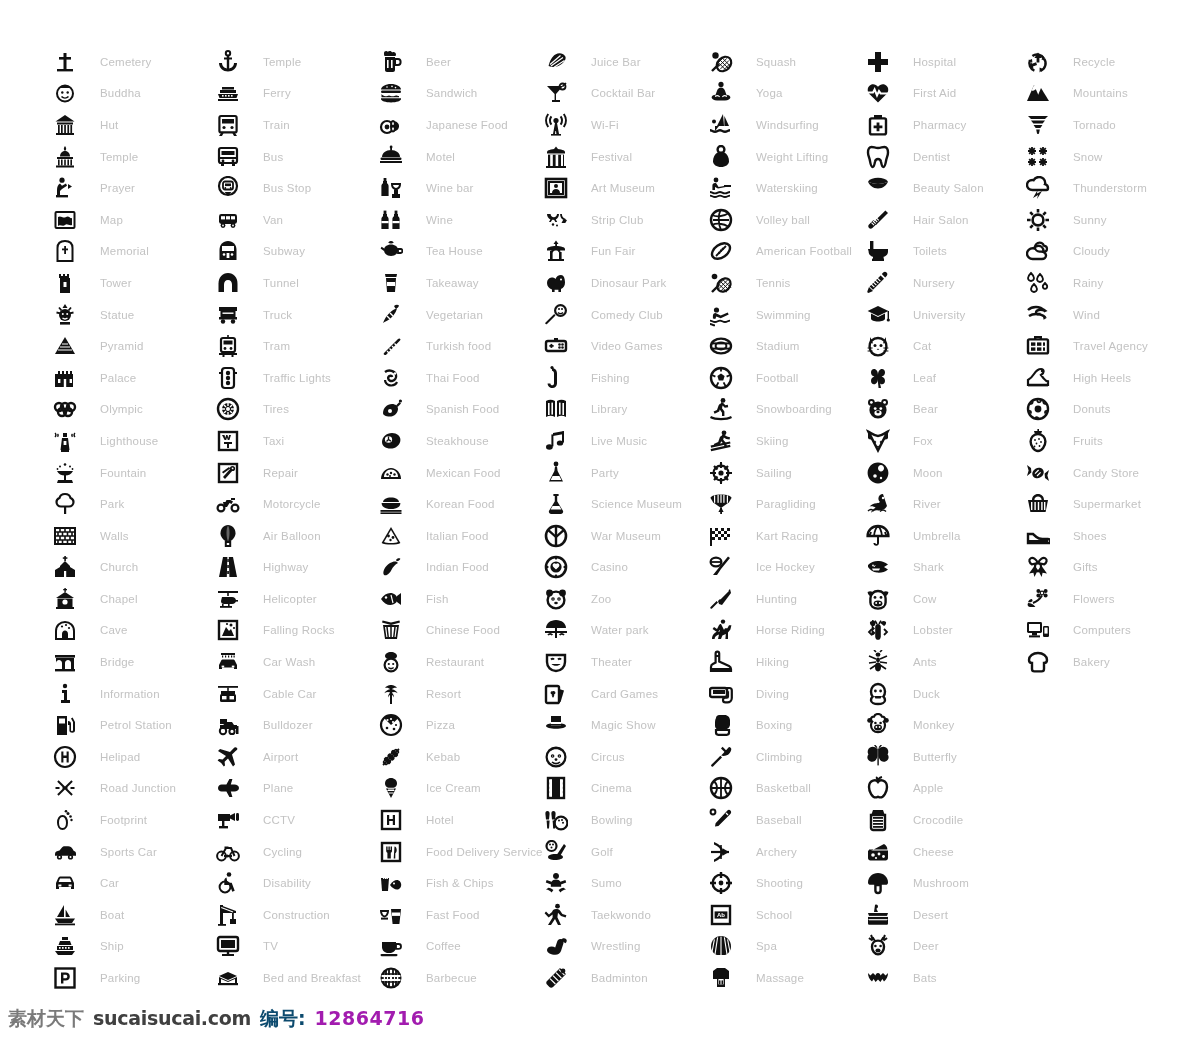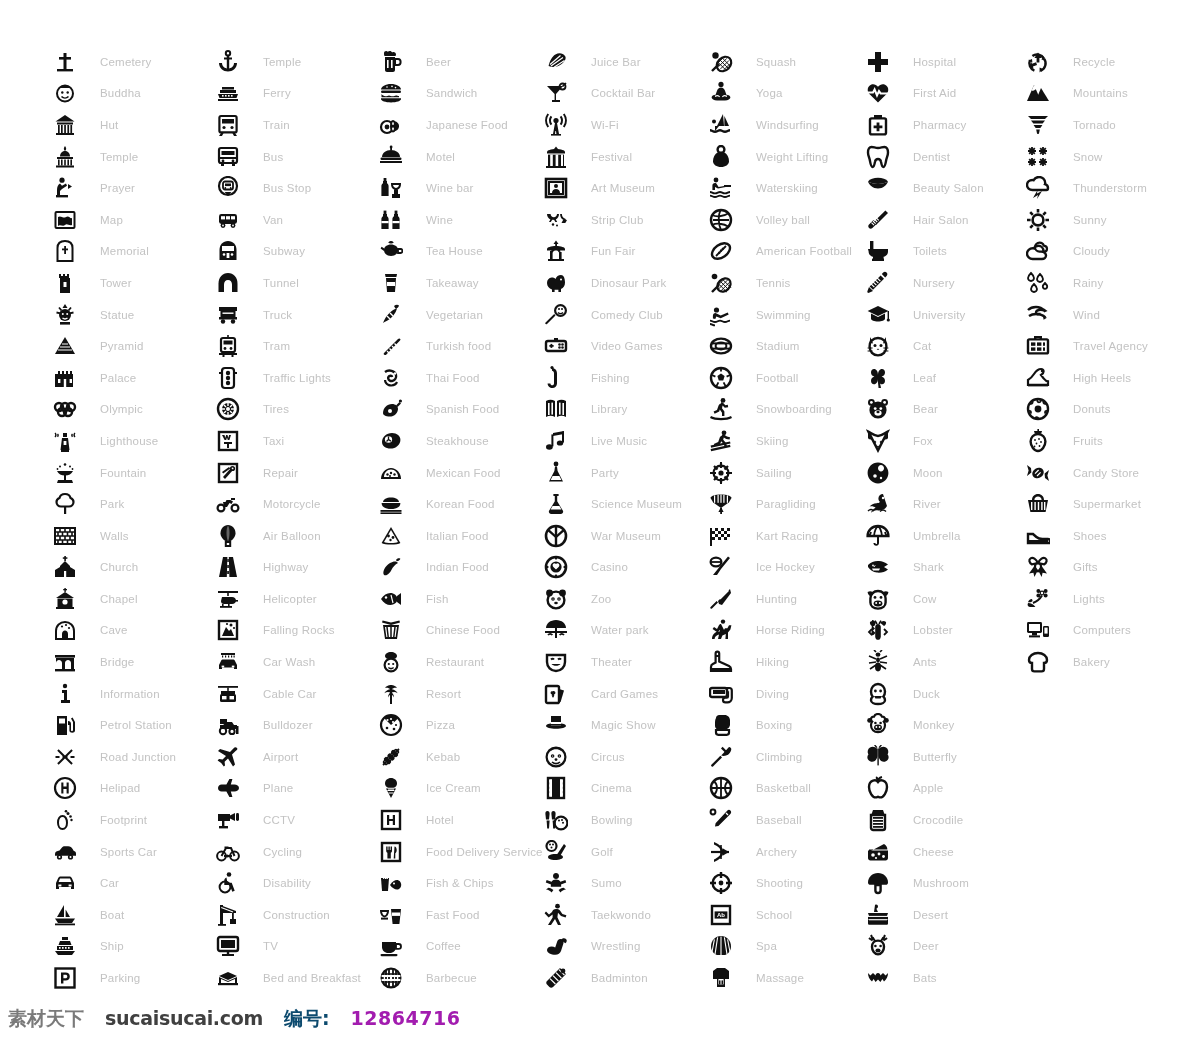--- a/index.html
+++ b/index.html
@@ -53,21 +53,21 @@
     color:#c3c3c3;
     white-space:nowrap;
     letter-spacing:.2px;
     font-weight:400;
   }
   #footer{
     position:absolute;
     left:8px; top:1006px;
     display:flex;
     align-items:baseline;
-    gap:21px;
+    gap:9px;
     color:#8d8d8d;
     font-family:"DejaVu Sans",sans-serif;
   }
   #footer .fz{font-size:19px;font-weight:700;color:#7a7a7a;}
   #footer .fs{font-size:19px;font-weight:700;color:#404040;letter-spacing:-.3px;}
   #footer .fn{font-size:19px;font-weight:700;color:#0c4a6e;}
   #footer .fv{font-size:19px;font-weight:700;color:#a21caf;letter-spacing:.5px;}
 </style>
 </head>
 <body>
@@ -325,39 +325,39 @@
             <path d="M4 3h10v19H4z"></path>
             <rect x="6" y="5.5" width="6" height="5" fill="#fff"></rect>
             <path d="M15 8c2 0 3 1.2 3 3v6c0 1.6 2 1.6 2 0V9l-2-3.5 1.6-1L22 9v8.5c0 3-5.6 3-5.6 0V12H15z"></path>
           </svg>
         </span>
         <span class="lbl">Petrol Station</span>
       </div>
       <div class="row">
         <span class="ico">
           <svg width="24" height="24" viewBox="0 0 24 24" fill="#111">
+            <circle cx="12" cy="12" r="10" fill="none" stroke="#111" stroke-width="2.2"></circle>
+            <path d="M8.3 6.5h2.1v4h3.2v-4h2.1v11h-2.1v-4.6h-3.2v4.6H8.3z"></path>
+          </svg>
+        </span>
+        <span class="lbl">Helipad</span>
+      </div>
+      <div class="row">
+        <span class="ico">
+          <svg width="24" height="24" viewBox="0 0 24 24" fill="#111">
             <path d="M11 2h2v20h-2z" transform="rotate(45 12 12)"></path>
             <path d="M11 2h2v20h-2z" transform="rotate(-45 12 12)"></path>
             <g fill="#fff">
               <rect x="5" y="5" width="2" height="2" transform="rotate(45 12 12)"></rect>
             </g>
             <path d="M2 11h20v2H2z" fill="#fff"></path>
             <path d="M2.5 11h4v2h-4zM9.5 11h5v2h-5zM17.5 11h4v2h-4z"></path>
           </svg>
         </span>
         <span class="lbl">Road Junction</span>
-      </div>
-      <div class="row">
-        <span class="ico">
-          <svg width="24" height="24" viewBox="0 0 24 24" fill="#111">
-            <circle cx="12" cy="12" r="10" fill="none" stroke="#111" stroke-width="2.2"></circle>
-            <path d="M8.3 6.5h2.1v4h3.2v-4h2.1v11h-2.1v-4.6h-3.2v4.6H8.3z"></path>
-          </svg>
-        </span>
-        <span class="lbl">Helipad</span>
       </div>
       <div class="row">
         <span class="ico">
           <svg width="24" height="24" viewBox="0 0 24 24" fill="#111">
             <path d="M9.5 8c-2.6 0-4.5 2.6-4.5 6.5 0 3.6 1.8 6.5 4.5 6.5s4.5-2.6 4.5-6.2C14 10.8 12.2 8 9.5 8z" fill="none" stroke="#111" stroke-width="2"></path>
             <circle cx="15" cy="5.5" r="1.5"></circle>
             <circle cx="17.5" cy="8.5" r="1.3"></circle>
             <circle cx="18.5" cy="12" r="1.2"></circle>
             <circle cx="13" cy="3.2" r="1.3"></circle>
           </svg>
@@ -2426,21 +2426,21 @@
               <circle cx="19.6" cy="4" r="2"></circle>
               <circle cx="12.4" cy="8.6" r="2"></circle>
               <circle cx="19.6" cy="8.6" r="2"></circle>
             </g>
             <circle cx="16" cy="6" r="1.2" fill="#fff"></circle>
             <path d="M16 8.6c-2 3.4-5 6-9 7.4" fill="none" stroke="#111" stroke-width="2"></path>
             <path d="M2 16c3 0 5.6 1.4 7.4 4H4c-1.4 0-2.4-1-2.4-2.4z"></path>
             <path d="M6 12c-2 0-3.6 1.4-4 3.2 2 .4 3.6 0 4.6-1.2z"></path>
           </svg>
         </span>
-        <span class="lbl">Lights</span>
+        <span class="lbl">Flowers</span>
       </div>
       <div class="row">
         <span class="ico">
           <svg width="24" height="24" viewBox="0 0 24 24" fill="#111">
             <rect x="1" y="4" width="15" height="11" rx="1.4"></rect>
             <rect x="3" y="6" width="11" height="7" fill="#fff"></rect>
             <rect x="6" y="15" width="5" height="2.4"></rect>
             <rect x="3" y="17.4" width="11" height="2"></rect>
             <rect x="17" y="8" width="6" height="11" rx="1.2"></rect>
             <rect x="18.4" y="9.6" width="3.2" height="6" fill="#fff"></rect>

